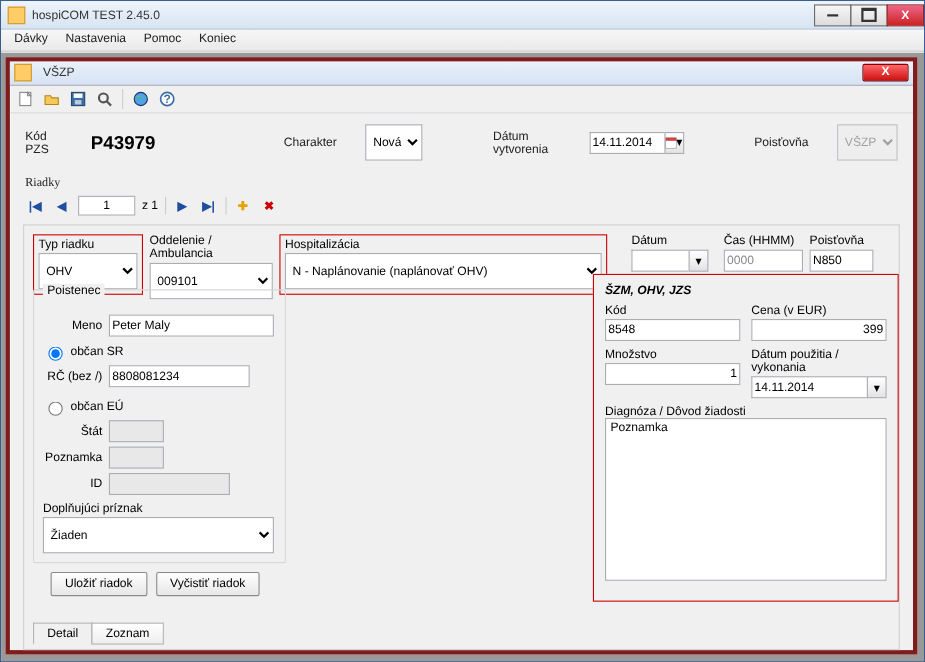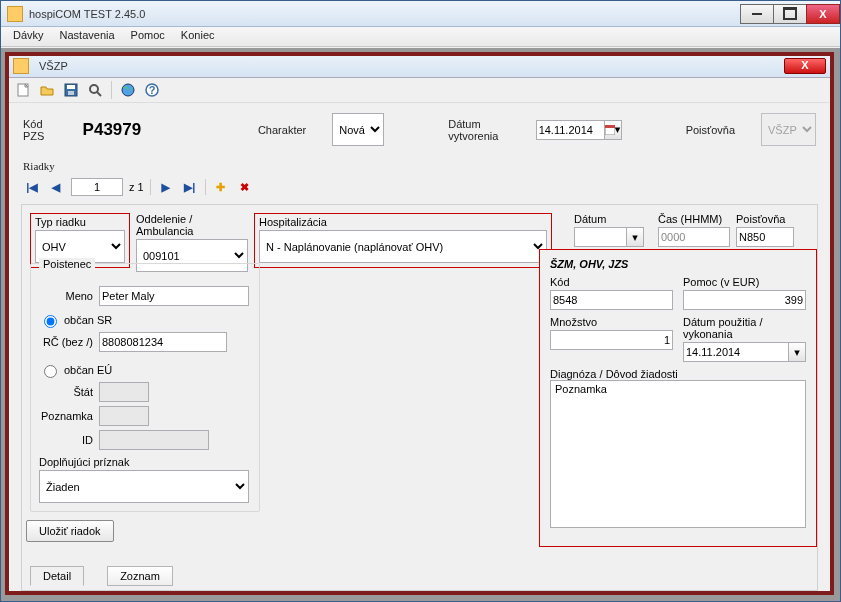--- a/index.html
+++ b/index.html
@@ -43,29 +43,29 @@
   .field-group { display:flex; flex-direction:column; gap:2px; }
   .field-group.redbox { border:1px solid #c00; padding:2px 4px 4px 4px; background:#f0f0f0; }
   .datepick { display:flex; align-items:center; }
   .datepick input { width:68px; border-right:none; }
   .datepick .dd { width:18px; height:20px; border:1px solid #abadb3; background:linear-gradient(#fff,#e3e3e3); display:flex; align-items:center; justify-content:center; }
   .poistenec-box { position:absolute; left:8px; top:58px; width:230px; border:1px solid #d8d8d8; border-radius:2px; padding:6px 8px 8px 8px; }
   .poistenec-box .grp-title { position:relative; top:-12px; background:#f0f0f0; padding:0 4px; display:inline-block; }
   .form-row { display:flex; align-items:center; gap:6px; margin:4px 0; }
   .form-row .flabel { width:54px; text-align:right; }
   .radio-row { display:flex; align-items:center; gap:4px; margin:6px 0 2px 0; }
-  .action-row { position:absolute; left:4px; top:315px; display:flex; gap:8px; }
+  .action-row { position:absolute; left:24px; top:315px; display:flex; gap:8px; }
   .btn { height:22px; padding:2px 12px; background:linear-gradient(#fefefe,#e7e7e7); border:1px solid #8a8a8a; border-radius:2px; }
   .szm-box { position:absolute; right:0; top:44px; width:278px; height:298px; border:1px solid #c00; padding:8px 10px; background:#f0f0f0; }
   .szm-title { font-weight:bold; font-style:italic; margin-bottom:6px; }
   .szm-row { display:flex; gap:10px; margin-bottom:6px; }
   .szm-col { flex:1; display:flex; flex-direction:column; gap:2px; }
   .szm-col input { width:100%; }
   .ta { width:100%; height:148px; border:1px solid #abadb3; background:#fff; padding:2px 4px; resize:none; }
-  .tabs-row { position:absolute; left:8px; bottom:4px; display:flex;gap:24px; }
+  .tabs-row { position:absolute; left:8px; bottom:4px; display:flex; }
   .tab { padding:3px 12px; border:1px solid #b5b5b5; background:linear-gradient(#fff,#eee); margin-right:-1px; }
   .tab.active { border-bottom:1px solid #f0f0f0; background:#f0f0f0; }
   input.ralign { text-align:right; }
   input.disabled { background:#e8e8e8; }
 </style>
 </head>
 <body>
 
 <div class="outer-frame">
   <div class="outer-titlebar">
@@ -234,31 +234,32 @@
             <input type="text" class="disabled" style="width: 110px;" value="">
           </div>
           <div style="margin-top:6px">
             <div>Doplňujúci príznak</div>
             <select style="width:210px;margin-top:2px"><option>Žiaden</option></select>
           </div>
         </div>
 
         <div class="action-row">
           <button class="btn">Uložiť riadok</button>
+          <button class="btn">Vyčistiť riadok</button>
         </div>
 
         <div class="szm-box">
           <div class="szm-title">ŠZM, OHV, JZS</div>
           <div class="szm-row">
             <div class="szm-col">
               <span>Kód</span>
               <input type="text" value="8548" style="">
             </div>
             <div class="szm-col">
-              <span>Pomoc (v EUR)</span>
+              <span>Cena (v EUR)</span>
               <input type="text" class="ralign" value="399" style="">
             </div>
           </div>
           <div class="szm-row">
             <div class="szm-col">
               <span>Množstvo</span>
               <input type="text" class="ralign" value="1" style="">
             </div>
             <div class="szm-col">
               <span>Dátum použitia / vykonania</span>

